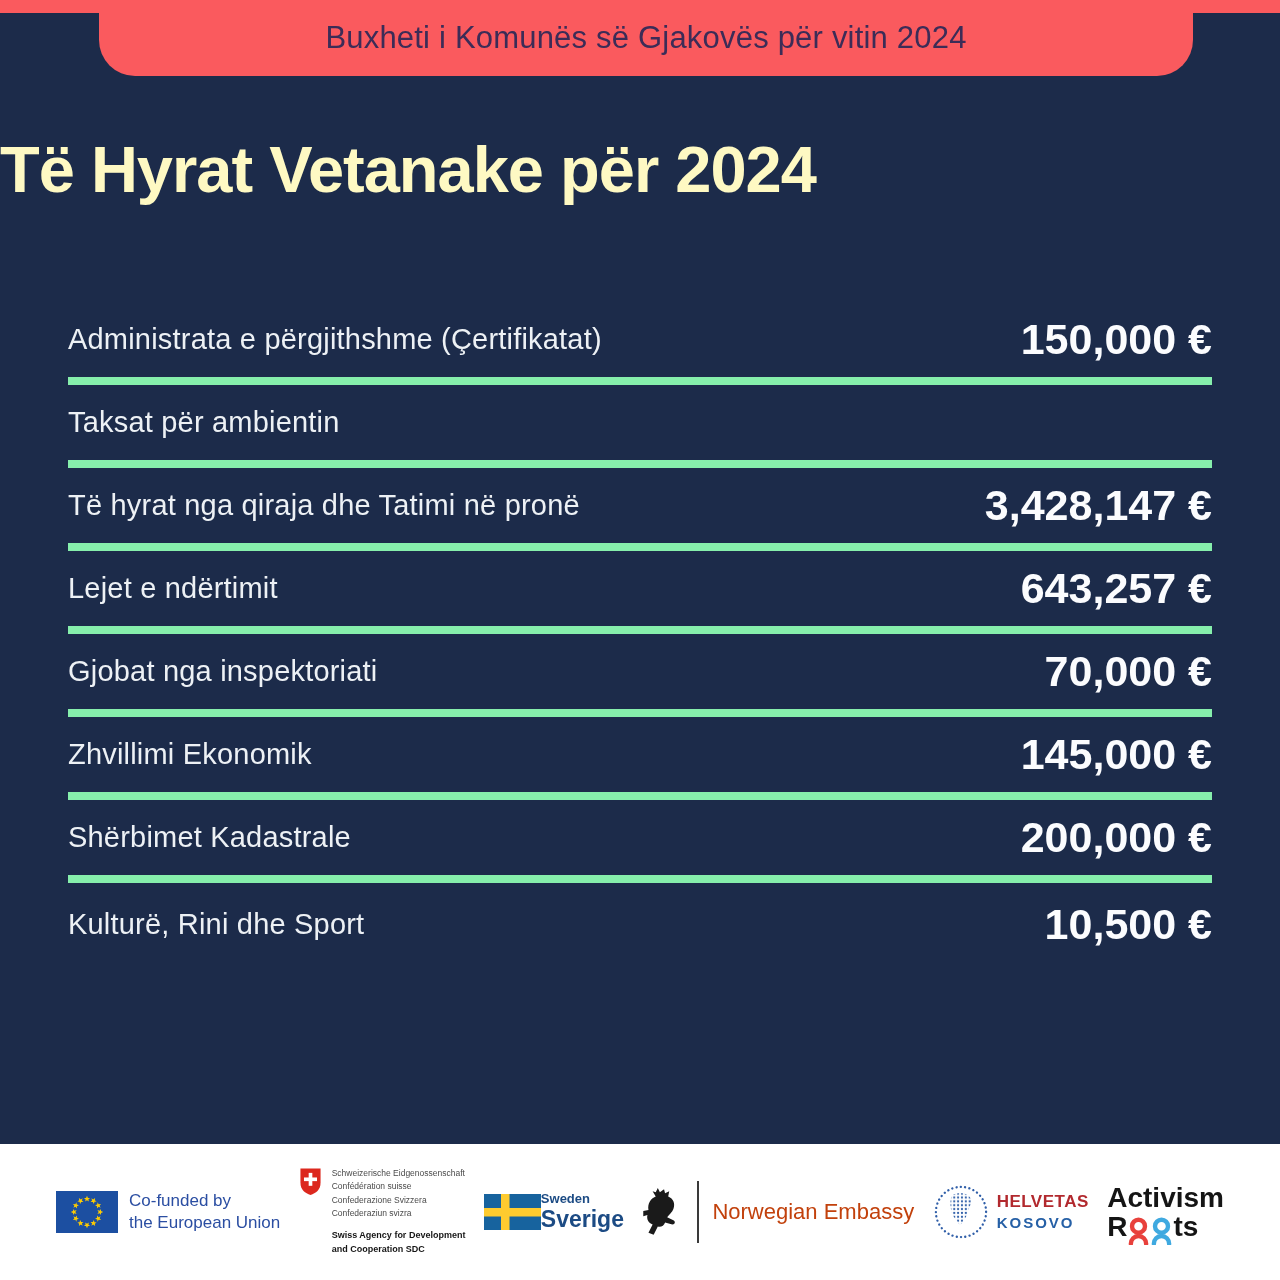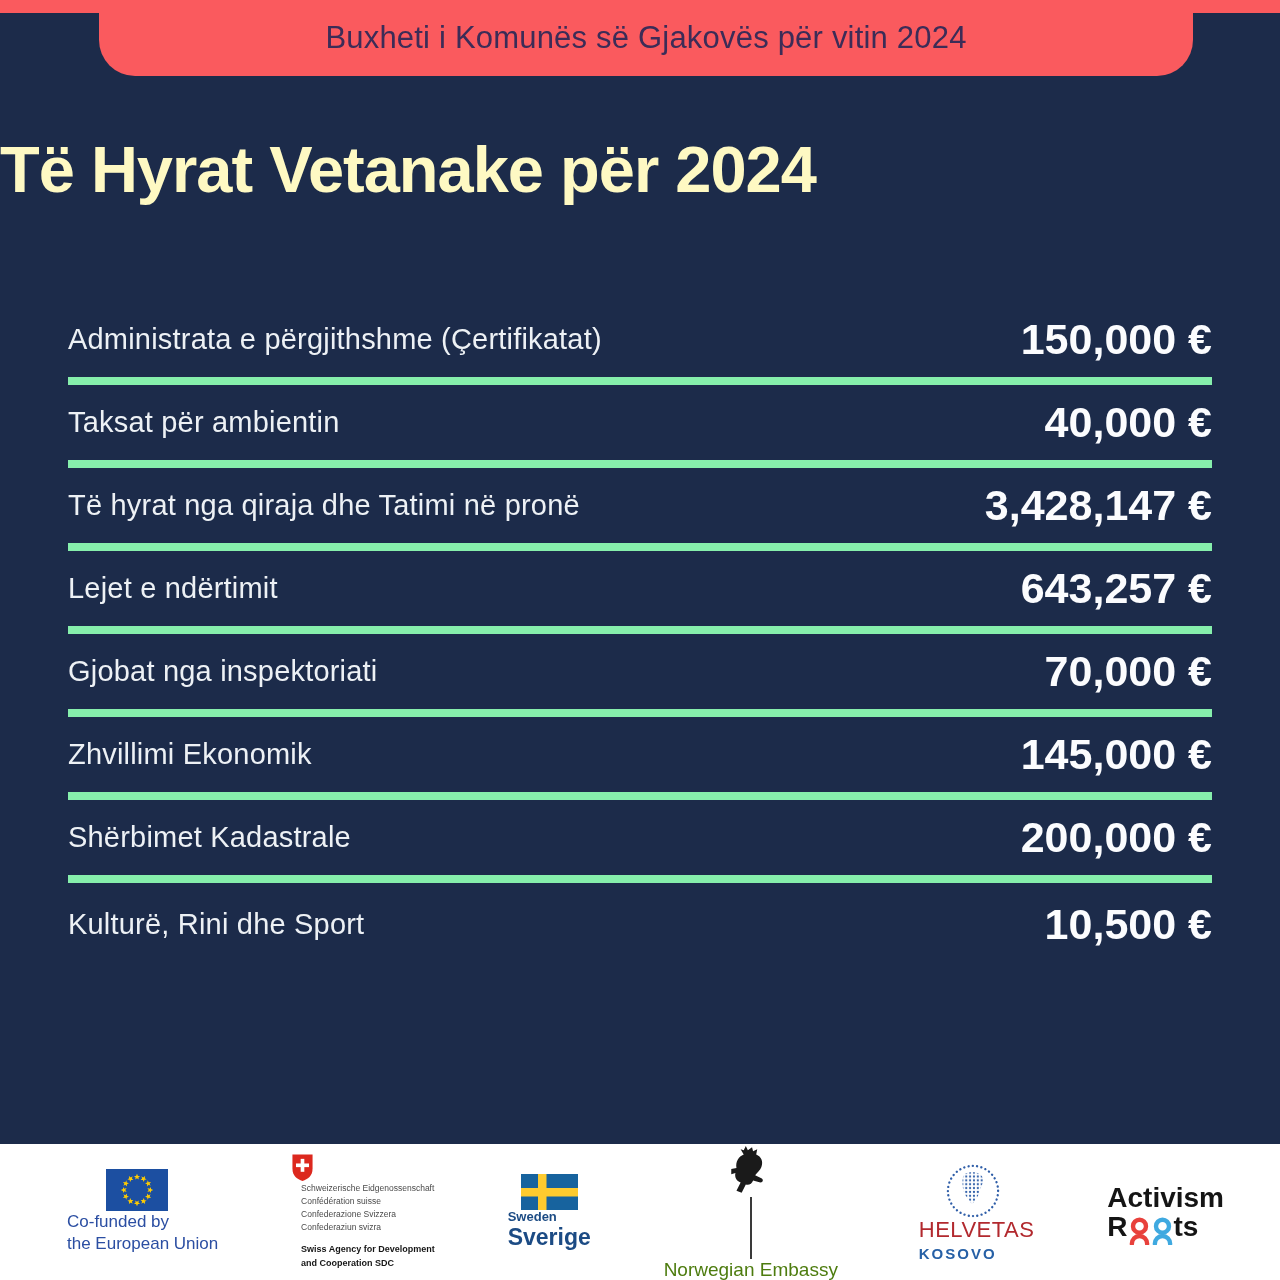--- a/index.html
+++ b/index.html
@@ -29,40 +29,40 @@
   }
   .row:last-child{border-bottom:none;}
   .row-label{font-size:29px;font-weight:400;color:#EDF1F5;letter-spacing:0.2px;}
   .row-amount{font-size:43px;font-weight:800;color:#FBFCFE;letter-spacing:0px;}
   
   .footer{
     position:absolute;top:1144px;left:0;width:1280px;height:136px;background:#FFFFFF;
     display:flex;align-items:center;justify-content:space-between;
     padding:0 56px;box-sizing:border-box;
   }
-  .logo{display:flex;align-items:center;flex-direction:column;}
+  .logo{display:flex;align-items:center;}
   
   .eu-flag{flex:0 0 auto;}
   .eu-text{margin-left:11px;font-size:17px;font-weight:400;color:#2B4EA2;line-height:1.3;}
   
   .sdc{align-items:flex-start;}
   .sdc-texts{margin-left:10px;}
   .sdc-line{font-size:8.5px;color:#4A4A4A;line-height:1.55;}
   .sdc-agency{font-size:9px;font-weight:700;color:#161616;line-height:1.55;margin-top:0;}
   .sdc-gap{height:9px;}
   
   .se-text{color:#1C4B84;line-height:1.1;}
   .se-en{font-size:13px;font-weight:700;}
   .se-sv{font-size:23px;font-weight:700;}
   
   .no-sep{width:2px;height:62px;background:#3A3A3A;margin:0 13px;}
-  .no-text{font-size:19px;color:#4d7c0f;}
+  .no-text{font-size:22px;color:#c2410c;}
   
   .hv-texts{margin-left:8px;}
-  .hv-name{font-size:22px;font-weight:400;color:#B2292E;letter-spacing:0.5px;line-height:1;}
+  .hv-name{font-size:17px;font-weight:700;color:#B2292E;letter-spacing:0.5px;line-height:1;}
   .hv-country{font-size:15px;font-weight:700;color:#2660A6;letter-spacing:2px;margin-top:4px;}
   
   .ar{display:block;color:#151515;font-weight:800;font-size:28px;line-height:1.05;}
   .ar-line2{display:inline-flex;align-items:flex-end;}
   .ar-o{margin:0 1px -4px 1px;}
 </style>
 </head>
 <body>
 
 <div class="top-strip"></div>
@@ -72,21 +72,20 @@
 
 <div class="title">Të Hyrat Vetanake për 2024</div>
 
 <div class="rows">
   <div class="row">
     <span class="row-label">Administrata e përgjithshme (Çertifikatat)</span>
     <span class="row-amount">150,000 €</span>
   </div>
   <div class="row">
     <span class="row-label">Taksat për ambientin</span>
-    <span class="row-amount">40,000 €</span>
   </div>
   <div class="row">
     <span class="row-label">Të hyrat nga qiraja dhe Tatimi në pronë</span>
     <span class="row-amount">3,428,147 €</span>
   </div>
   <div class="row">
     <span class="row-label">Lejet e ndërtimit</span>
     <span class="row-amount">643,257 €</span>
   </div>
   <div class="row">

